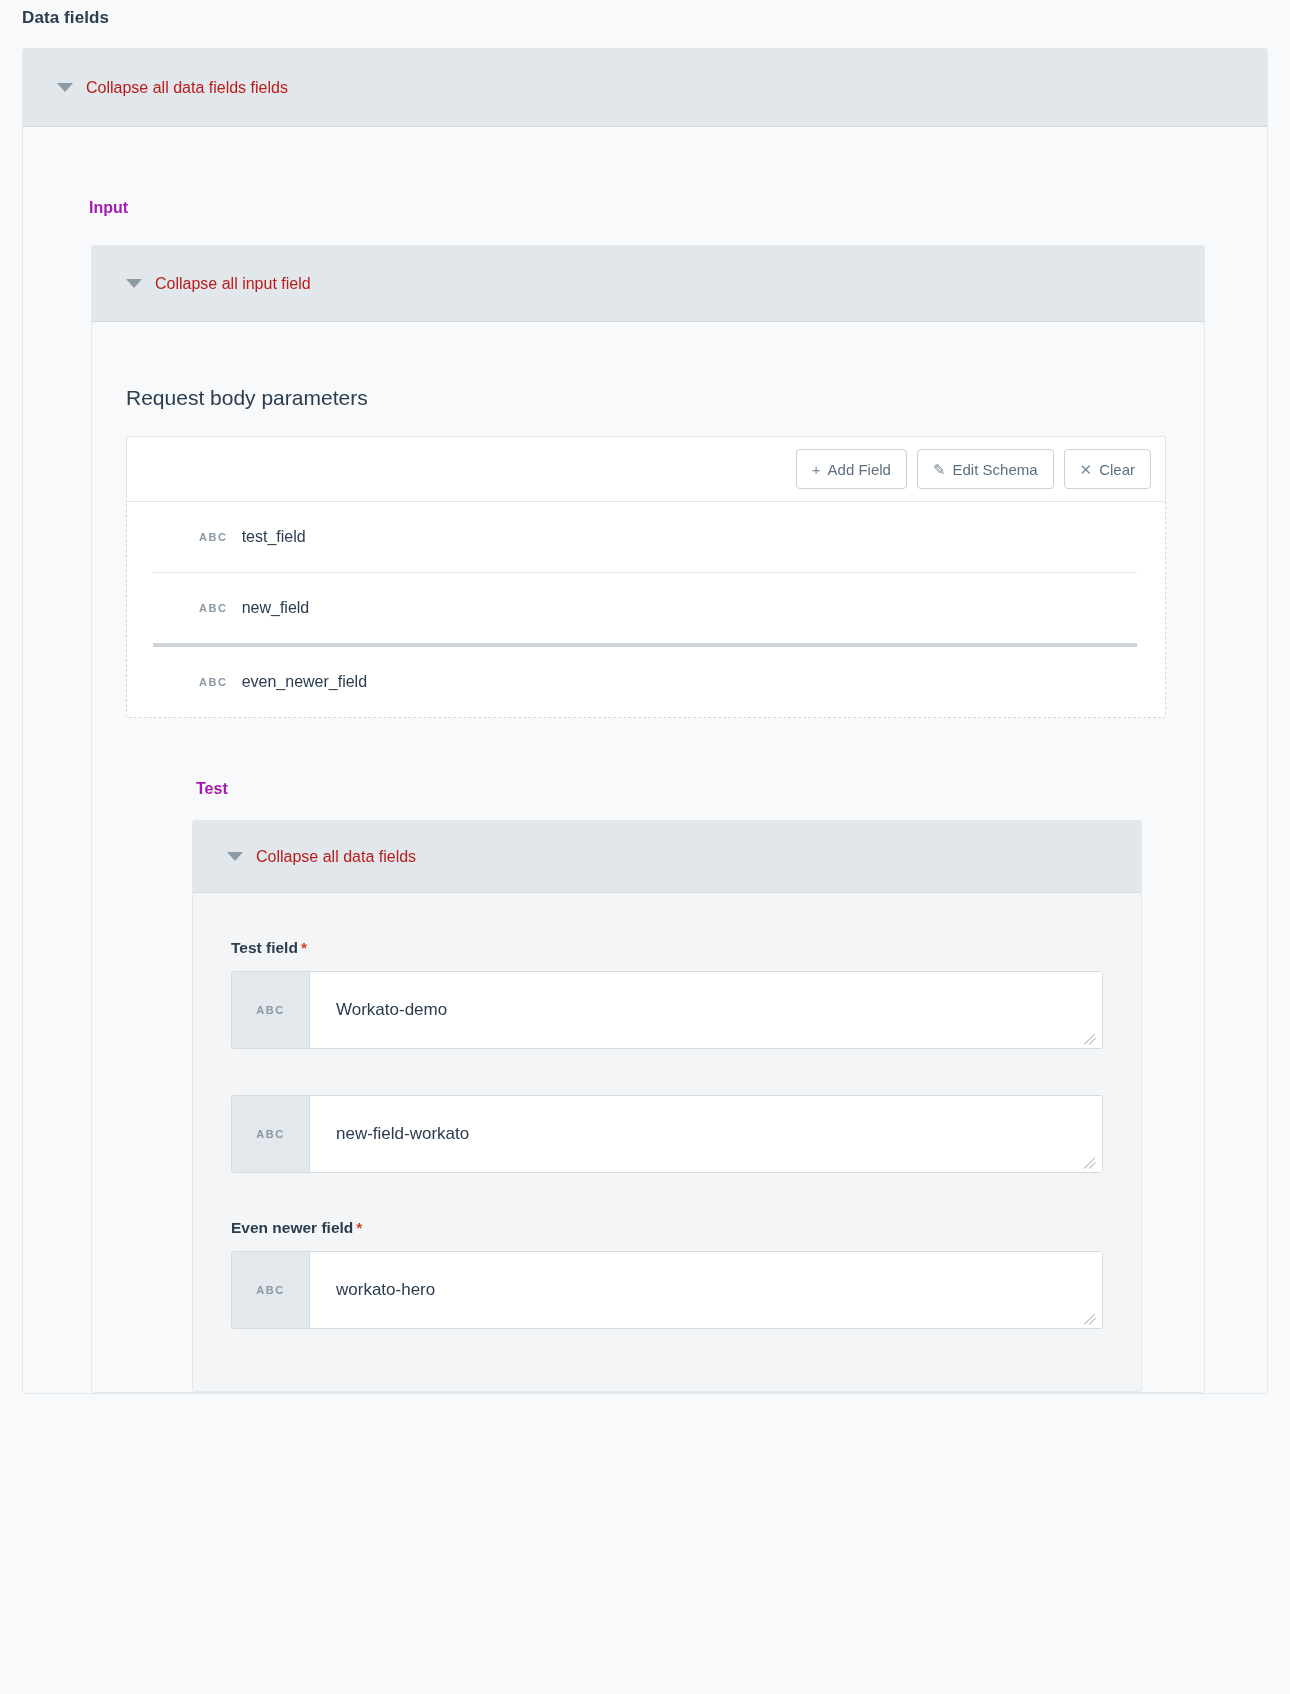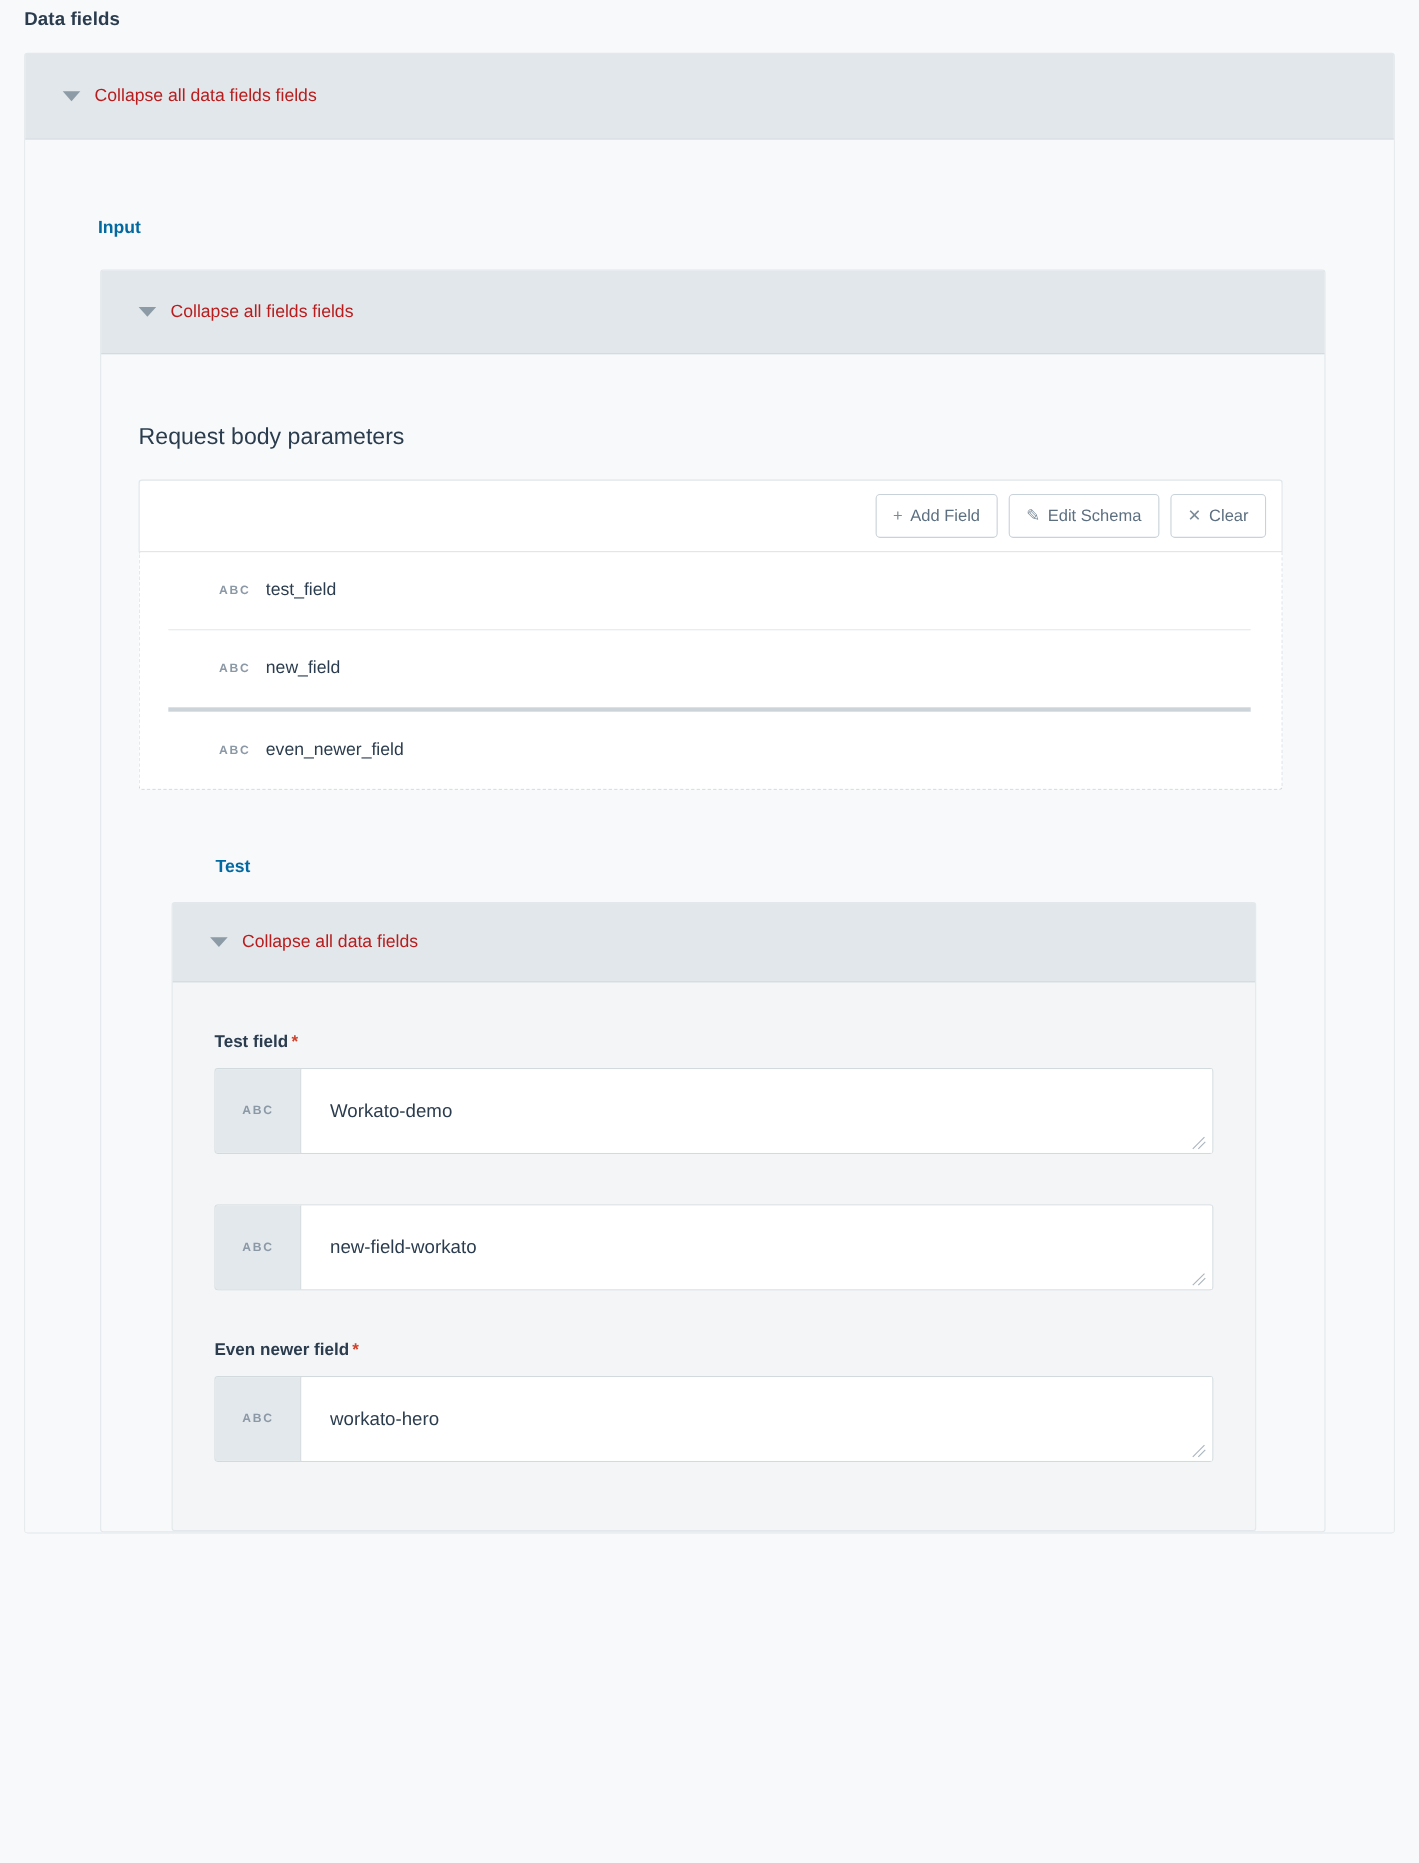--- a/index.html
+++ b/index.html
@@ -53,21 +53,21 @@
 
   .outer-body {
     padding: 0 0 0 0;
     background: #f7f9fa;
   }
 
   
   .section-label {
     font-size: 16px;
     font-weight: bold;
-    color: #0369a1;
+    color: #a21caf;
   }
   .label-input { padding: 72px 0 0 66px; }
   .label-data  { padding: 62px 0 0 104px; }
 
   
   .input-panel {
     margin: 28px 62px 0 68px;
     border: 1px solid #e3e8ec;
     border-radius: 3px;
     background: #f7f9fa;
@@ -133,21 +133,21 @@
     font-size: 11px;
     letter-spacing: 1.6px;
     font-weight: bold;
     color: #8b98a5;
   }
   .row-div { height:1px; background:#e4e9ed; margin:0 28px 0 26px; }
   .row-div.thick { height:4px; background:#ccd4da; margin:0 28px 0 26px; }
 
   
   .data-panel {
-    margin: 22px 62px 0 64px;
+    margin: 22px 62px 0 100px;
     border: 1px solid #e3e8ec;
     border-radius: 3px;
     background: #f3f5f7;
   }
   .data-body { padding: 0 0 40px 0; }
 
   .field-block { padding: 46px 38px 0 38px; }
   .field-label {
     font-size: 15.5px;
     font-weight: bold;
@@ -213,21 +213,21 @@
     <span>Collapse all data fields fields</span>
   </div>
 
   <div class="outer-body">
 
     <div class="section-label label-input">Input</div>
 
     <div class="input-panel">
       <div class="collapse-bar level-1">
         <span class="caret"></span>
-        <span>Collapse all fields fields</span>
+        <span>Collapse all input field</span>
       </div>
 
       <div class="input-body">
 
         <div class="subsection-title">Request body parameters</div>
 
         <div class="rbp-wrap">
 
           <div class="rbp-toolbar">
             <button class="btn">

